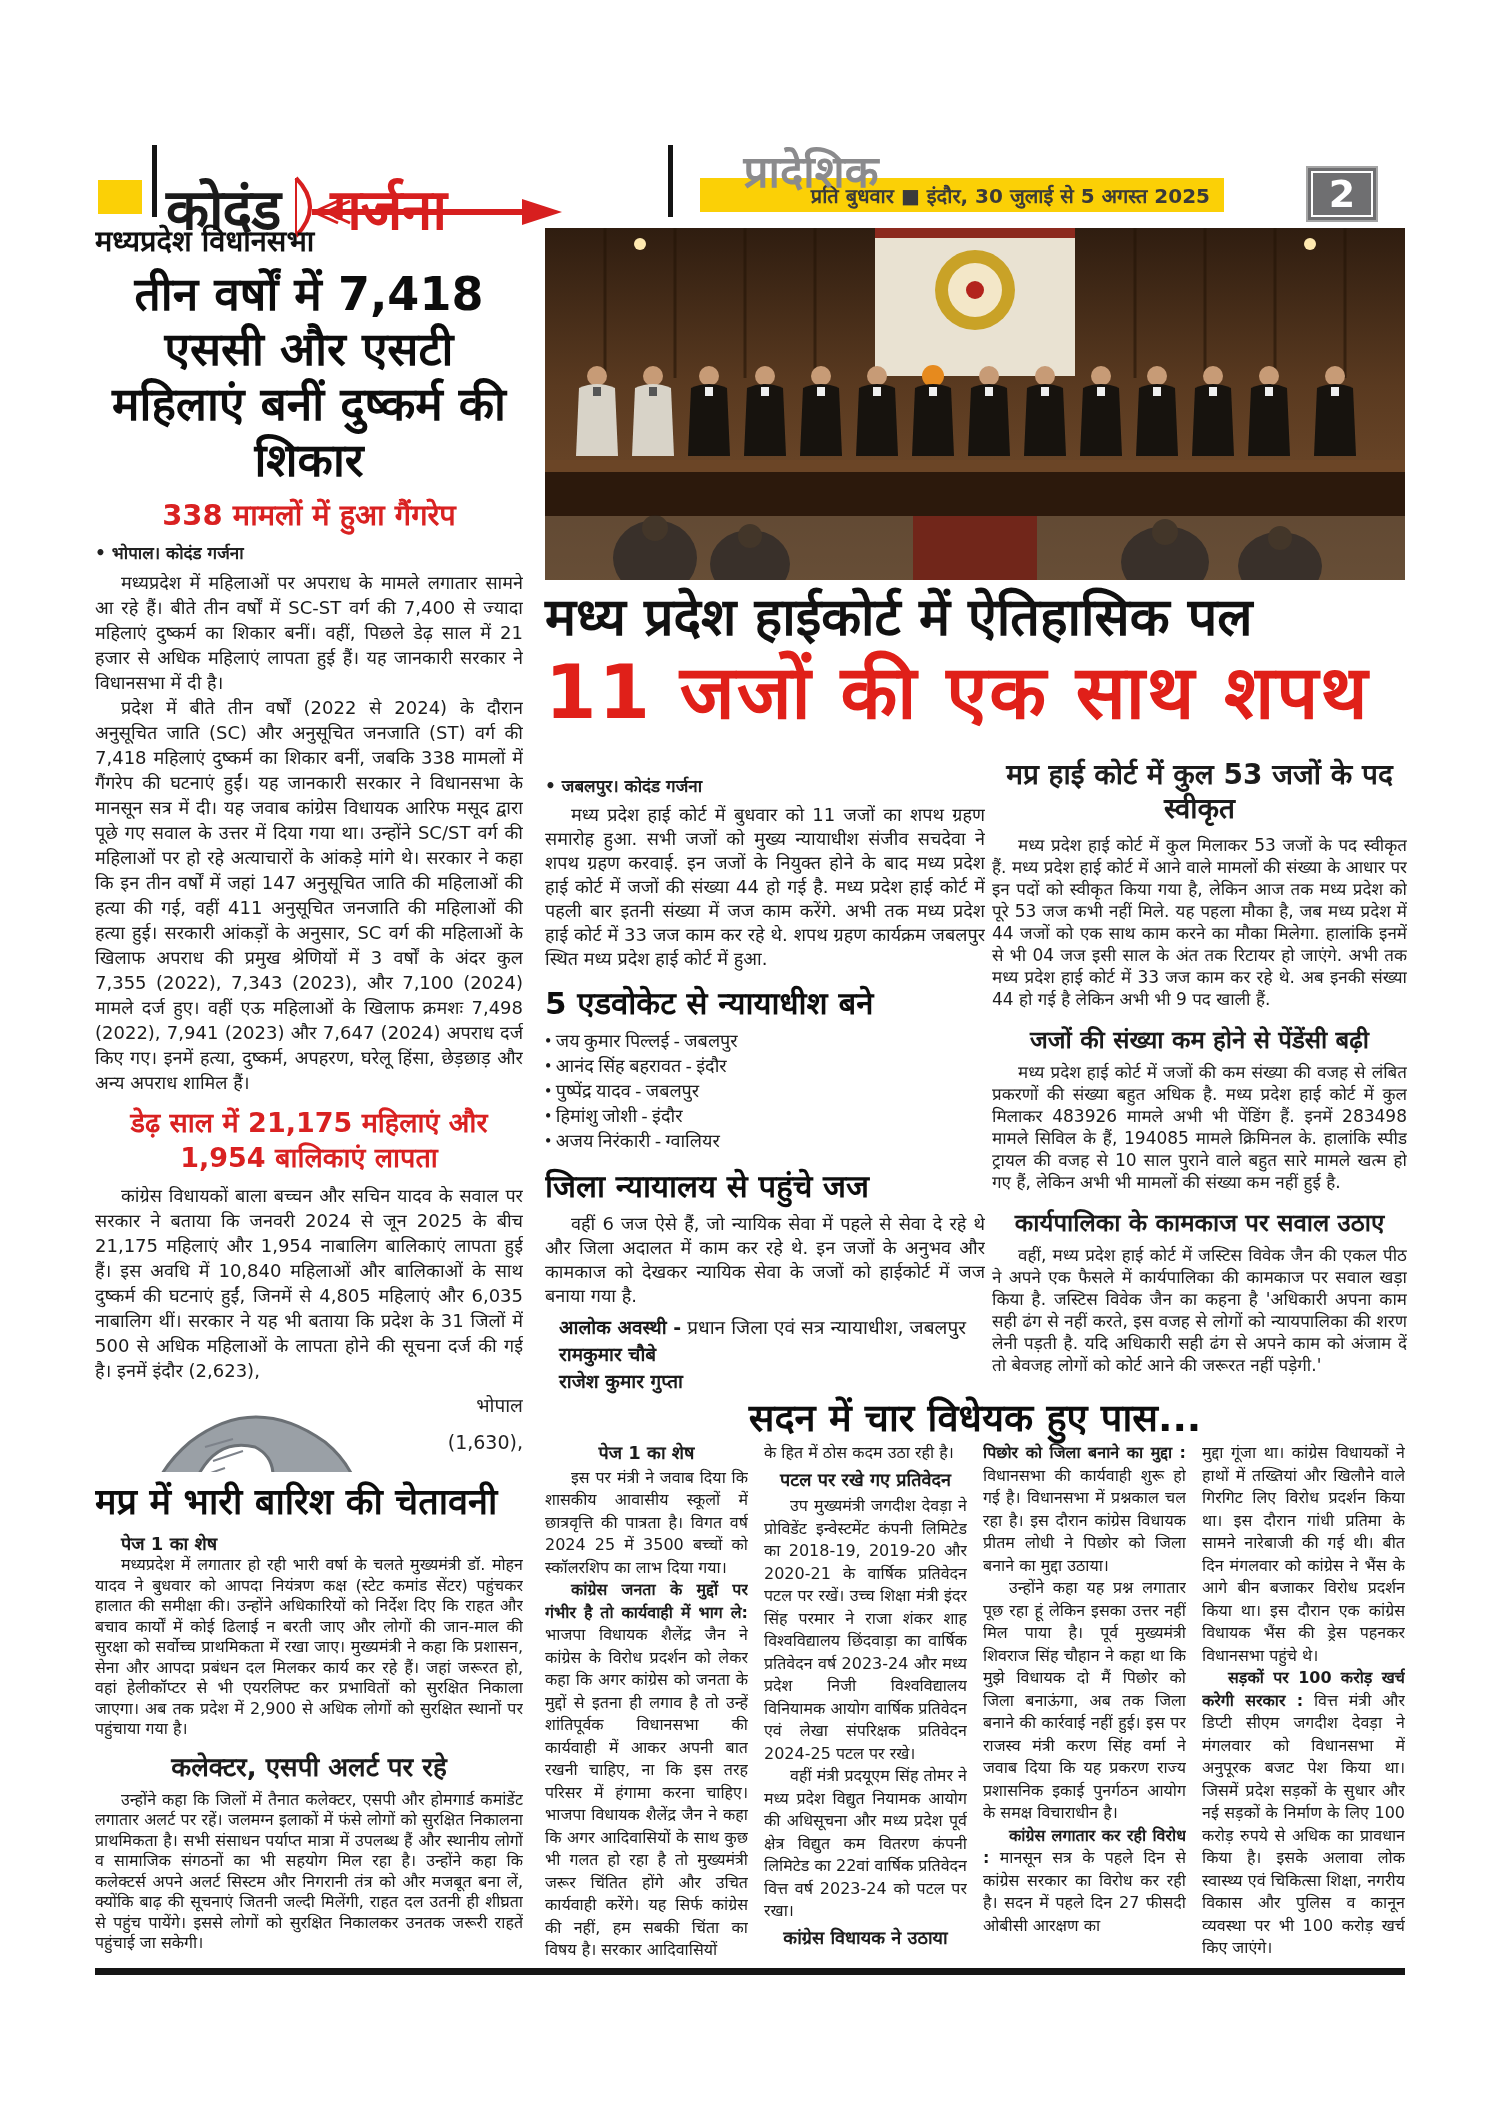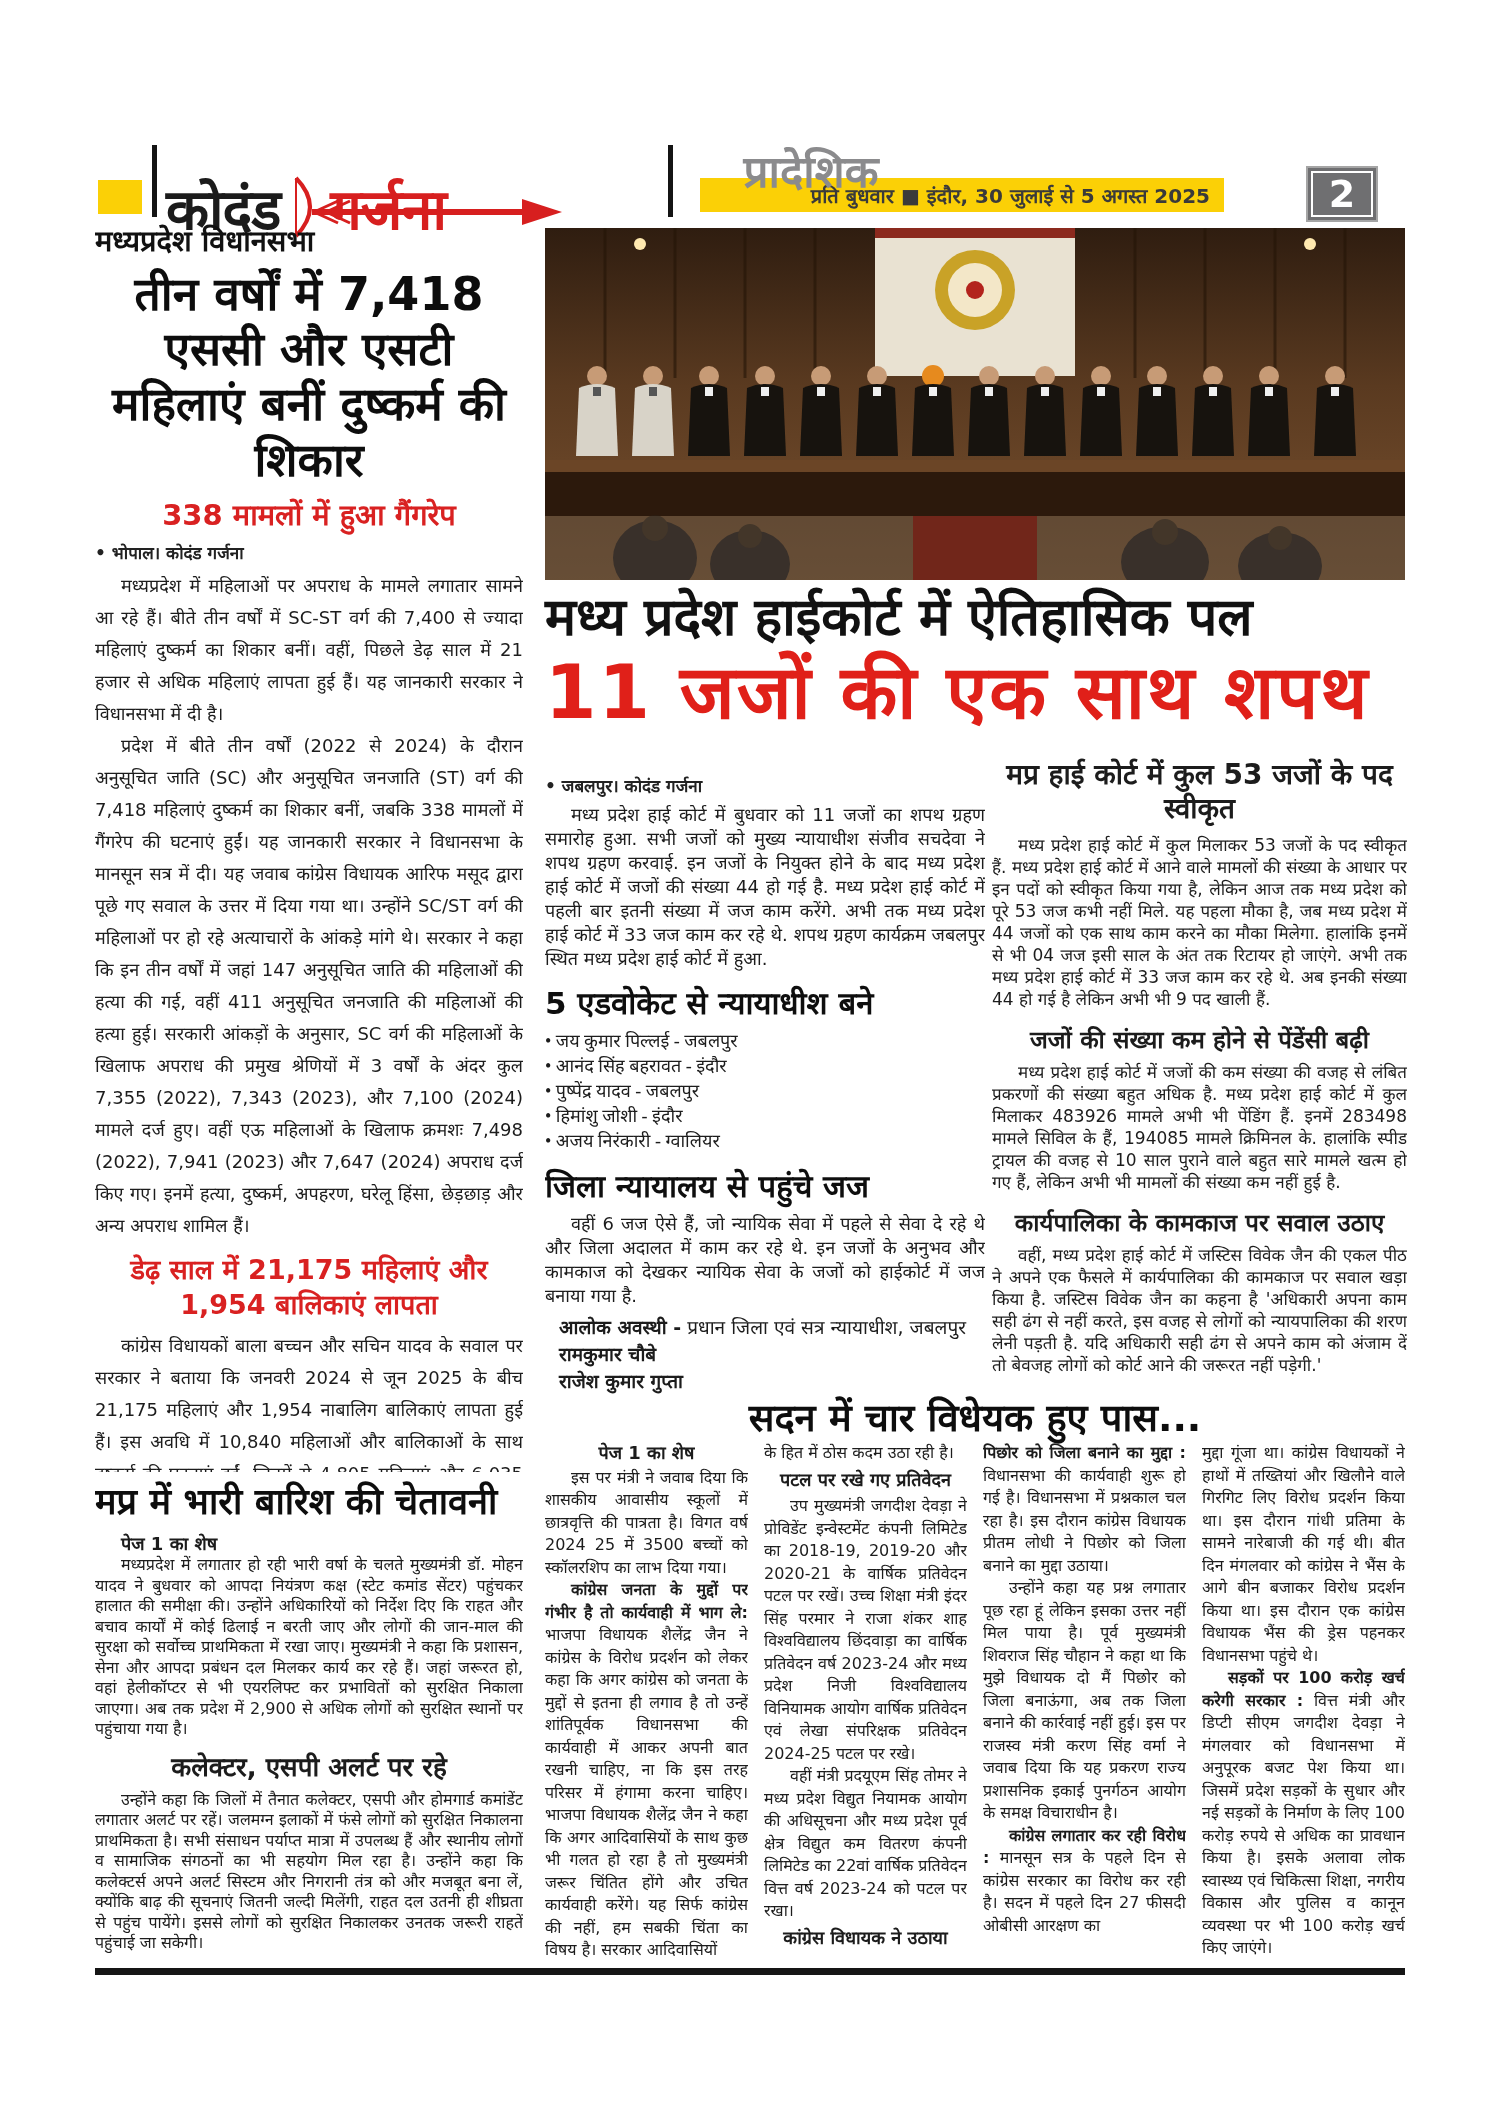--- a/index.html
+++ b/index.html
@@ -29,21 +29,21 @@
   
   .jtext{text-align:justify;}
   .indent{text-indent:26px;margin:0;}
   p{margin:0;}
   
   .left-article{left:95px;top:220px;width:428px;height:1252px;overflow:hidden;}
   .kicker{text-align:left;font-size:29px;font-weight:800;color:#111;}
   .la-headline{text-align:center;font-size:46px;font-weight:800;line-height:1.2;color:#0d0d0d;margin:8px 0 6px;}
   .red-sub{text-align:center;font-size:29px;font-weight:800;color:#D92121;margin:4px 0 8px;}
   .byline{font-size:17px;font-weight:700;color:#222;margin:2px 0 6px;}
-  .body18{font-size:18px;line-height:32px;}
+  .body18{font-size:18px;line-height:25px;}
   .red-sub2{text-align:center;font-size:27px;font-weight:800;color:#D92121;line-height:1.3;margin:10px 0 8px;}
   .wrap-row{display:flex;margin-top:4px;}
   .illus{flex:0 0 300px;}
   .district-tail{flex:1;text-align:right;font-size:19px;line-height:37px;padding-left:6px;color:#222;}
   
   .photo{left:545px;top:228px;width:860px;height:352px;overflow:hidden;background:#3a2414;}
   
   .main-heads{left:545px;top:588px;width:860px;}
   .mh-top{font-size:52px;font-weight:800;color:#111;line-height:1.12;}
   .mh-red{font-size:74px;font-weight:800;color:#E02019;line-height:1.15;margin-top:4px;letter-spacing:2px;}

